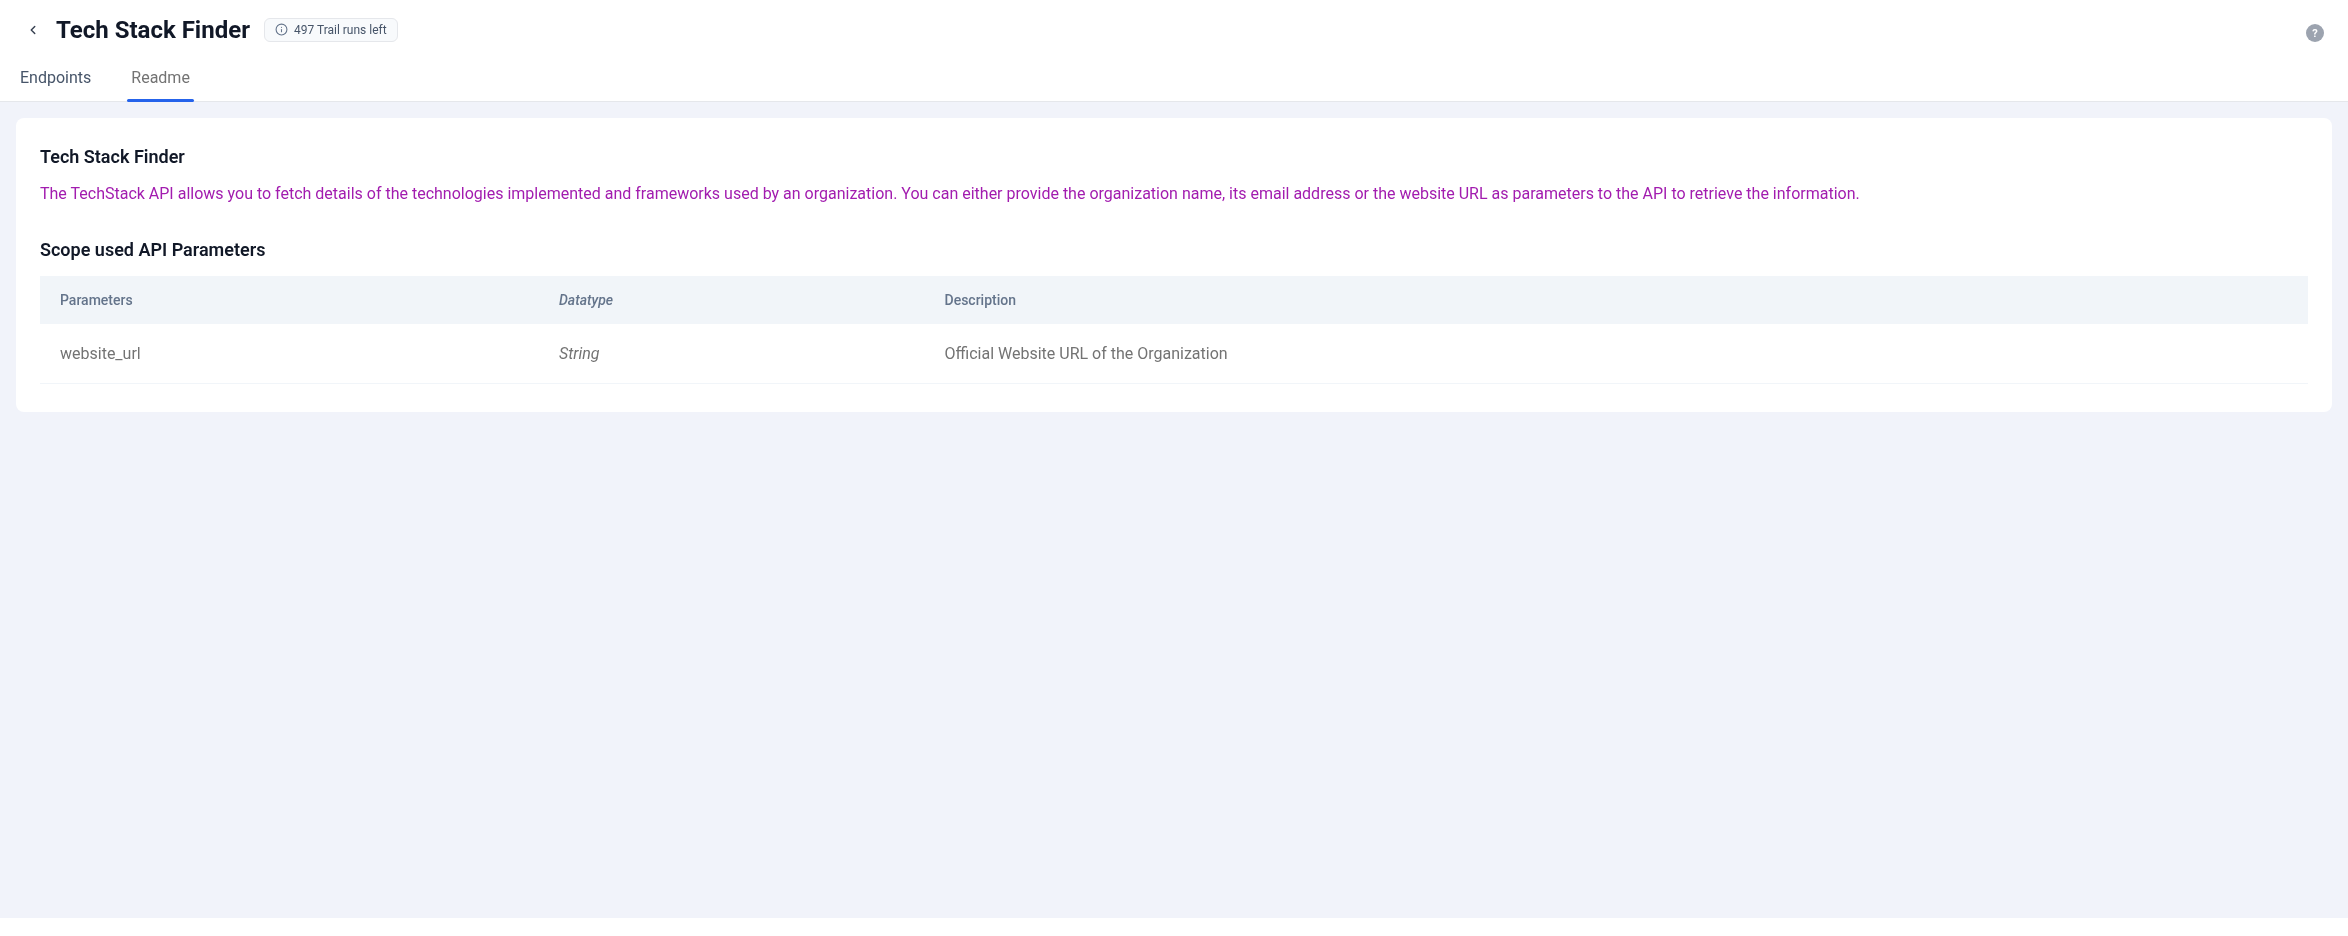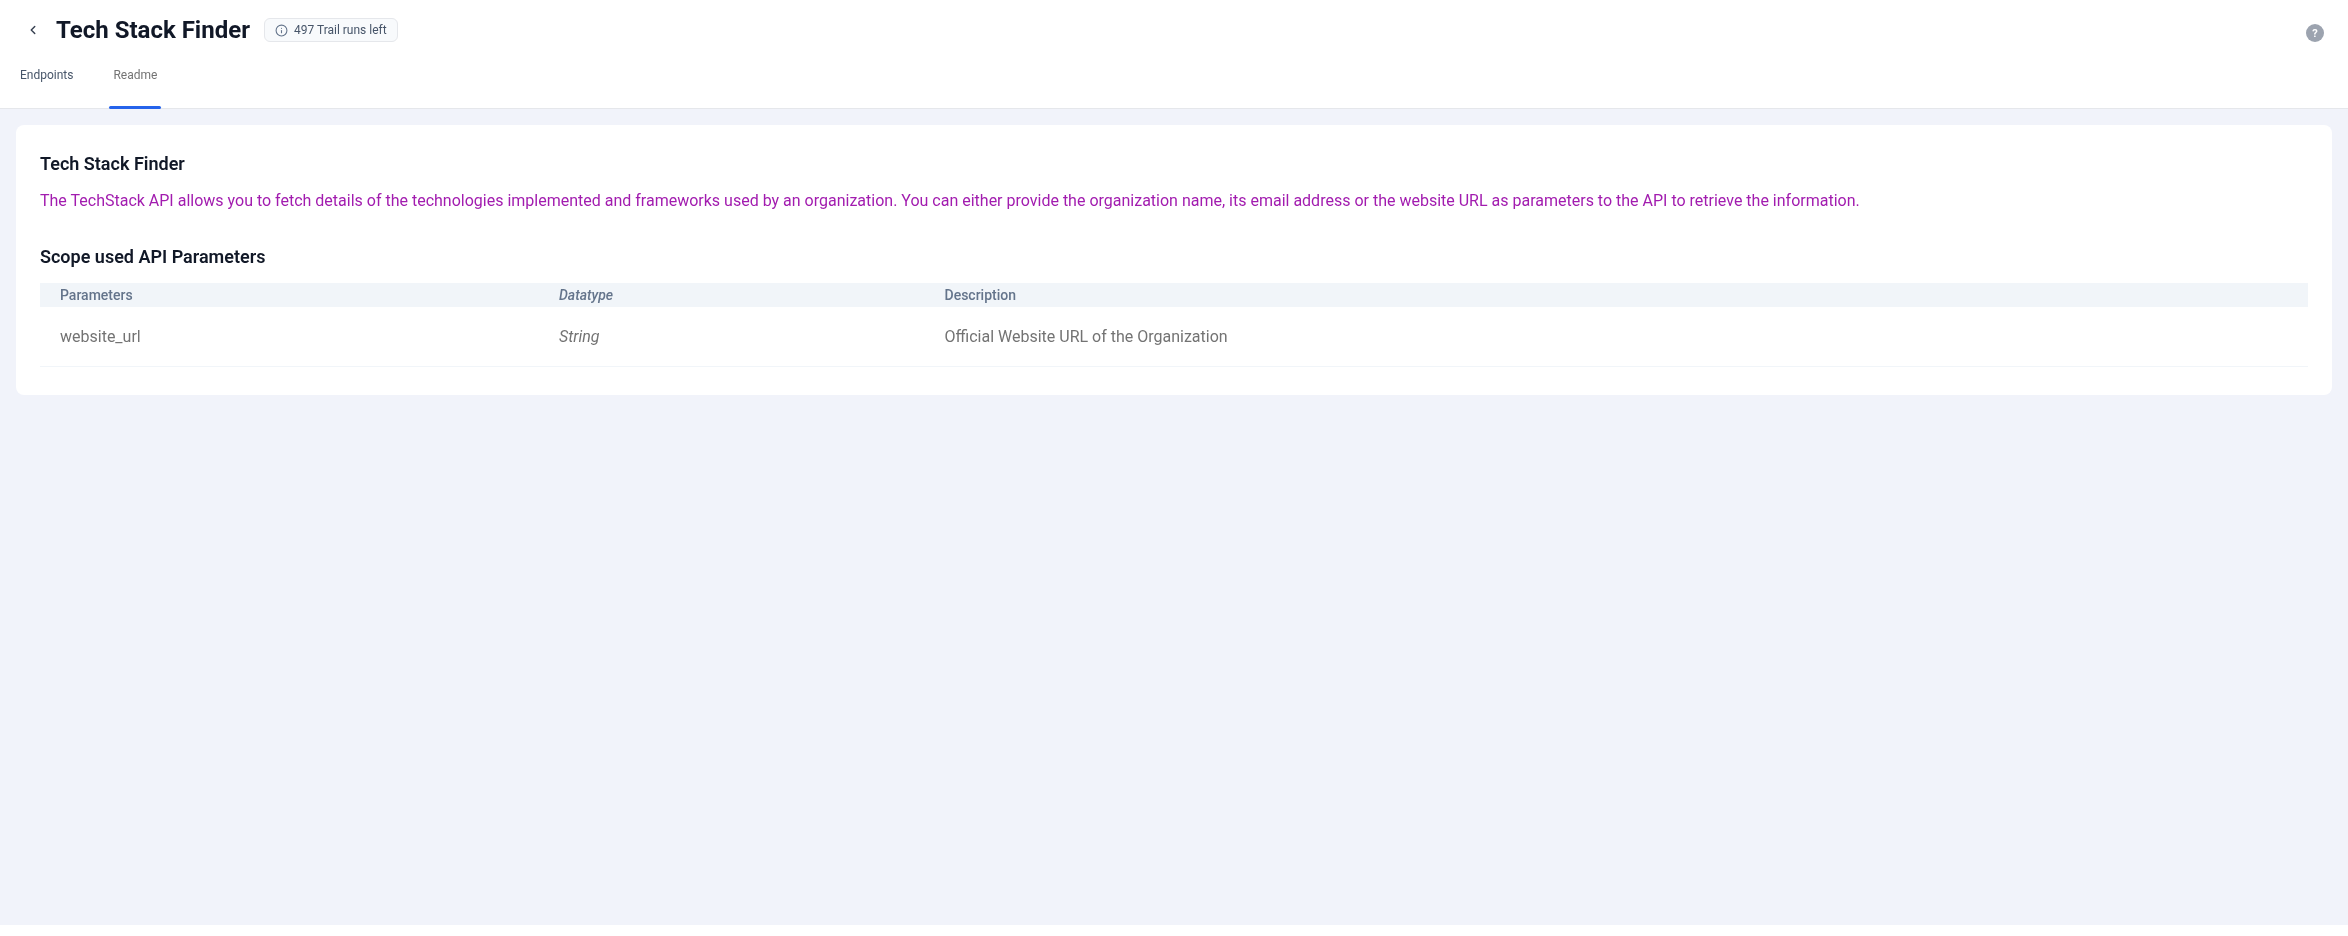--- a/index.html
+++ b/index.html
@@ -31,21 +31,21 @@
       height: 14px;
       stroke: #374151;
     }
     .page-title {
       font-size: 24px;
       font-weight: 700;
       color: #111827;
     }
     .badge {
       display: flex;
-      align-items: flex-end;
+      align-items: flex-start;
       gap: 6px;
       background: #f8fafc;
       border: 1px solid #e5e7eb;
       border-radius: 6px;
       padding: 4px 10px;
       font-size: 12px;
       color: #475569;
     }
     .badge svg {
       width: 13px;
@@ -70,22 +70,22 @@
       font-size: 11px;
       font-weight: 700;
     }
     .tabs {
       display: flex;
       gap: 32px;
       padding: 0 16px;
       border-bottom: 1px solid #e5e7eb;
     }
     .tab {
-      padding: 12px 4px 26px 4px;
-      font-size: 12px;
+      padding: 12px 4px 14px 4px;
+      font-size: 16px;
       color: #475569;
       cursor: pointer;
       position: relative;
     }
     .tab.active {
       color: #737373;
     }
     .tab.active::after {
       content: "";
       position: absolute;
@@ -131,21 +131,21 @@
       margin-top: 16px;
     }
     .params-table thead tr {
       background: #f1f5f9;
     }
     .params-table th {
       text-align: left;
       font-size: 14px;
       font-weight: 500;
       color: #64748b;
-      padding: 4px 20px;
+      padding: 16px 20px;
     }
     .params-table td {
       padding: 20px 20px;
       font-size: 16px;
       color: #737373;
       border-bottom: 1px solid #f1f5f9;
     }
     .params-table th:nth-child(1),
     .params-table td:nth-child(1) {
       width: 22%;

